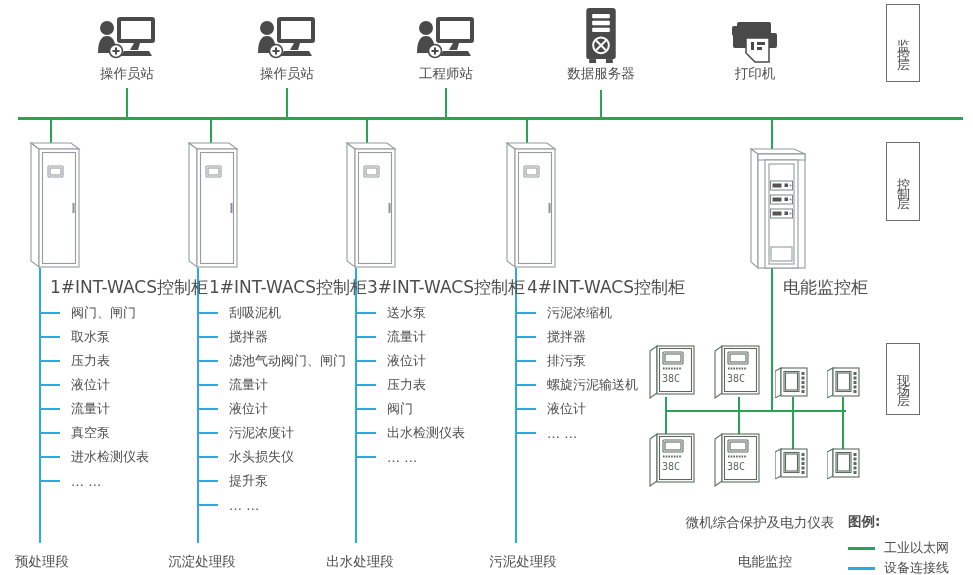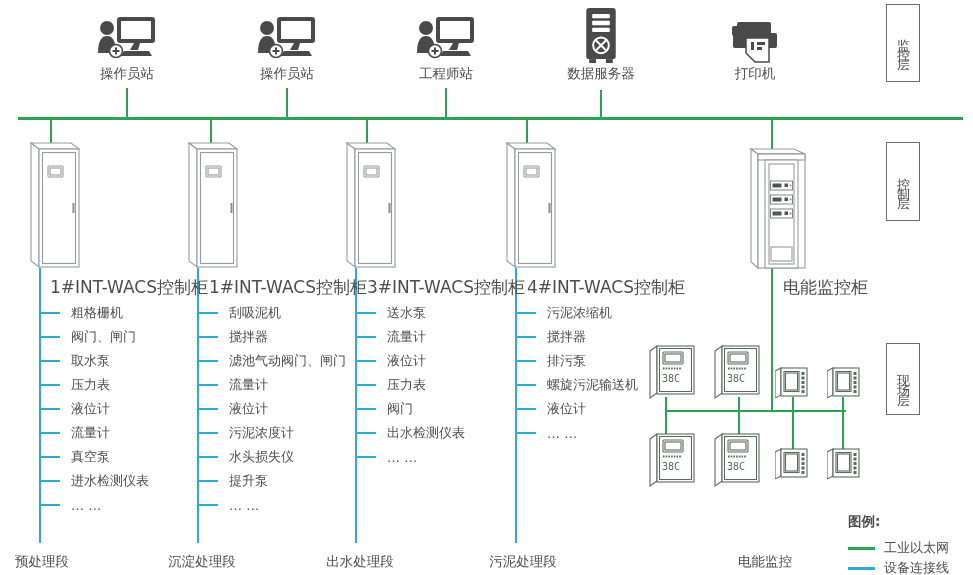--- a/index.html
+++ b/index.html
@@ -228,24 +228,20 @@
 
   <div class="cabtitle" style="left:50px;">1#INT-WACS控制柜</div>
   <div class="cabtitle" style="left:209px;">1#INT-WACS控制柜</div>
   <div class="cabtitle" style="left:367px;">3#INT-WACS控制柜</div>
   <div class="cabtitle" style="left:527px;">4#INT-WACS控制柜</div>
   <div class="cabtitle" style="left:783px;">电能监控柜</div>
 
   <div class="devlist" style="left:39px;">
     <div class="devrow">
         <span class="tick"></span>
-        <span class="devlabel">粗格栅机</span>
-      </div>
-    <div class="devrow">
-        <span class="tick"></span>
         <span class="devlabel">阀门、闸门</span>
       </div>
     <div class="devrow">
         <span class="tick"></span>
         <span class="devlabel">取水泵</span>
       </div>
     <div class="devrow">
         <span class="tick"></span>
         <span class="devlabel">压力表</span>
       </div>
@@ -383,20 +379,21 @@
   <svg class="cabsvg" style="left:827px;top:367px;" width="33" height="31">
       <use href="#sym-panelmeter"></use>
     </svg>
   <svg class="cabsvg" style="left:775px;top:448px;" width="33" height="31">
       <use href="#sym-panelmeter"></use>
     </svg>
   <svg class="cabsvg" style="left:827px;top:448px;" width="33" height="31">
       <use href="#sym-panelmeter"></use>
     </svg>
 
+  <div class="fieldlabel" style="left:760px;top:514px;">微机综合保护及电力仪表</div>
 
   <div class="stagelabel" style="left:42px;">预处理段</div>
   <div class="stagelabel" style="left:202px;">沉淀处理段</div>
   <div class="stagelabel" style="left:360px;">出水处理段</div>
   <div class="stagelabel" style="left:523px;">污泥处理段</div>
   <div class="stagelabel" style="left:765px;">电能监控</div>
 
   <div class="legend">
     <div class="ltitle">图例:</div>
     <div class="lrow">

